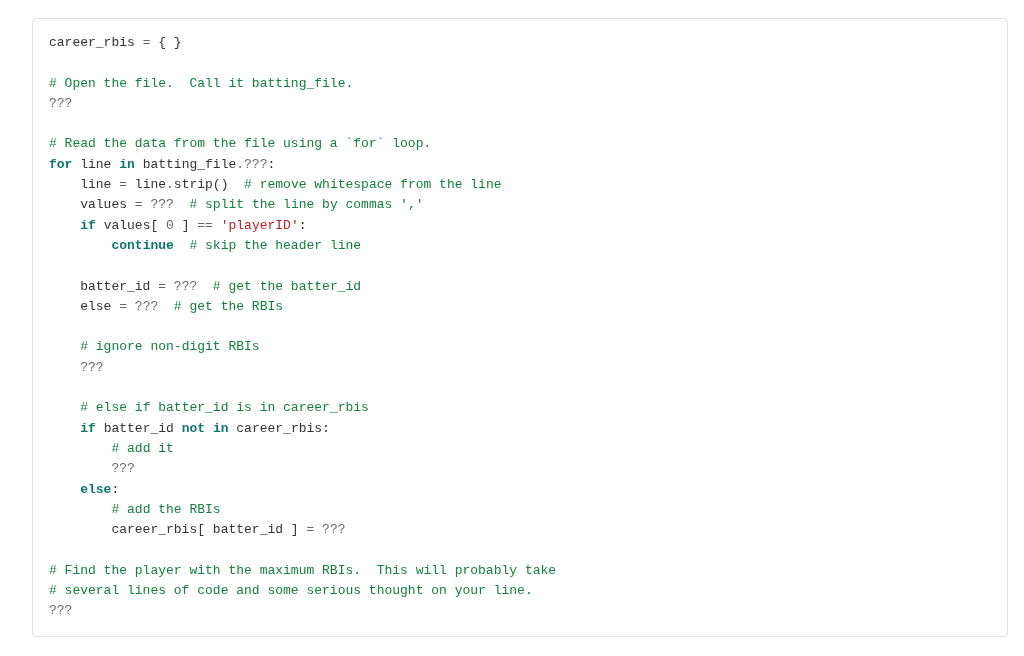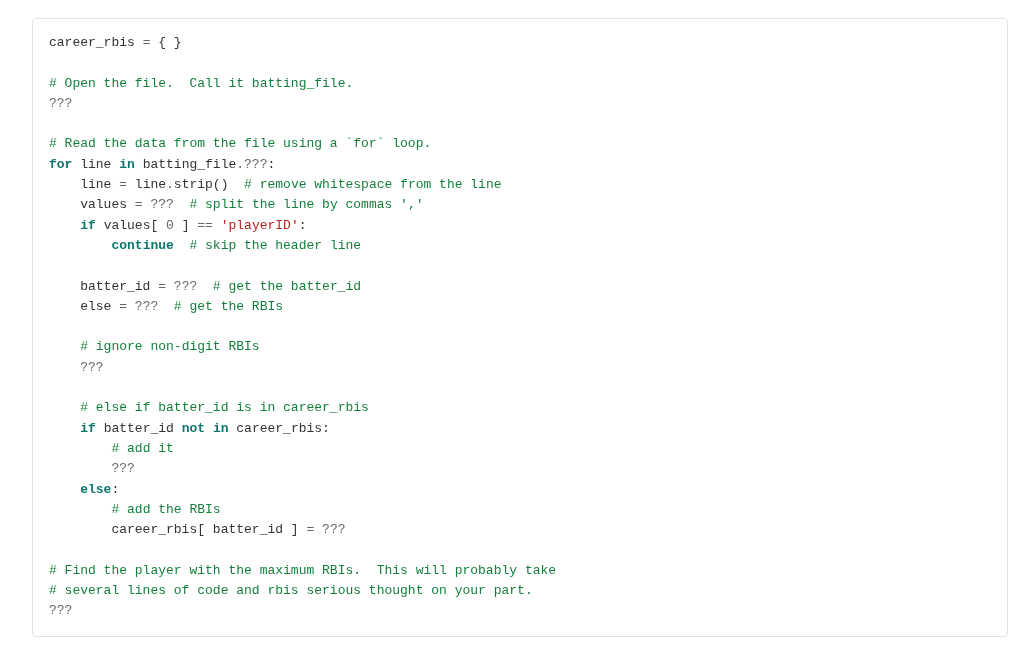--- a/index.html
+++ b/index.html
@@ -88,18 +88,18 @@
 
 <span class="tok-name">    </span><span class="tok-comment"># else if batter_id is in career_rbis</span>
 <span class="tok-name">    </span><span class="tok-keyword">if</span><span class="tok-name"> batter_id </span><span class="tok-keyword">not</span><span class="tok-name"> </span><span class="tok-keyword">in</span><span class="tok-name"> career_rbis:</span>
 <span class="tok-name">        </span><span class="tok-comment"># add it</span>
 <span class="tok-name">        </span><span class="tok-op">???</span>
 <span class="tok-name">    </span><span class="tok-keyword">else</span><span class="tok-name">:</span>
 <span class="tok-name">        </span><span class="tok-comment"># add the RBIs</span>
 <span class="tok-name">        career_rbis[ batter_id ] </span><span class="tok-op">=</span><span class="tok-name"> </span><span class="tok-op">???</span>
 
 <span class="tok-comment"># Find the player with the maximum RBIs.  This will probably take</span>
-<span class="tok-comment"># several lines of code and rbis serious thought on your part.</span>
+<span class="tok-comment"># several lines of code and some serious thought on your line.</span>
 <span class="tok-op">???</span>
 </pre>
   </div>
 
 </div>
 
 </body></html>

